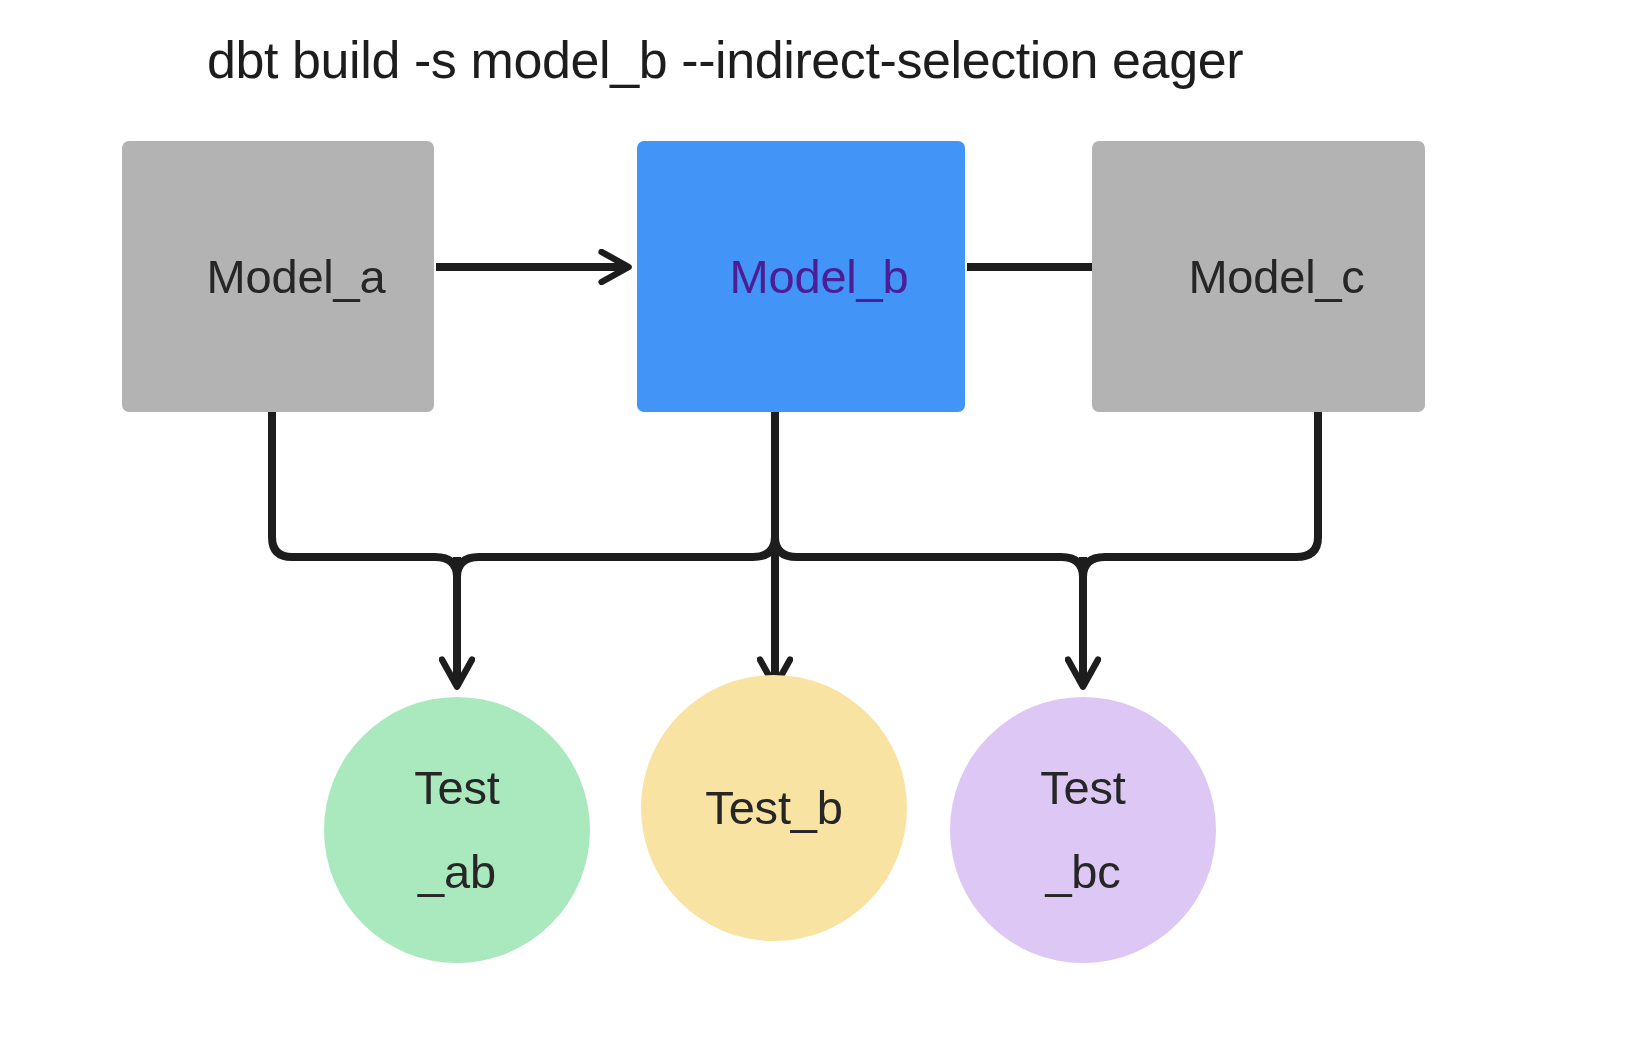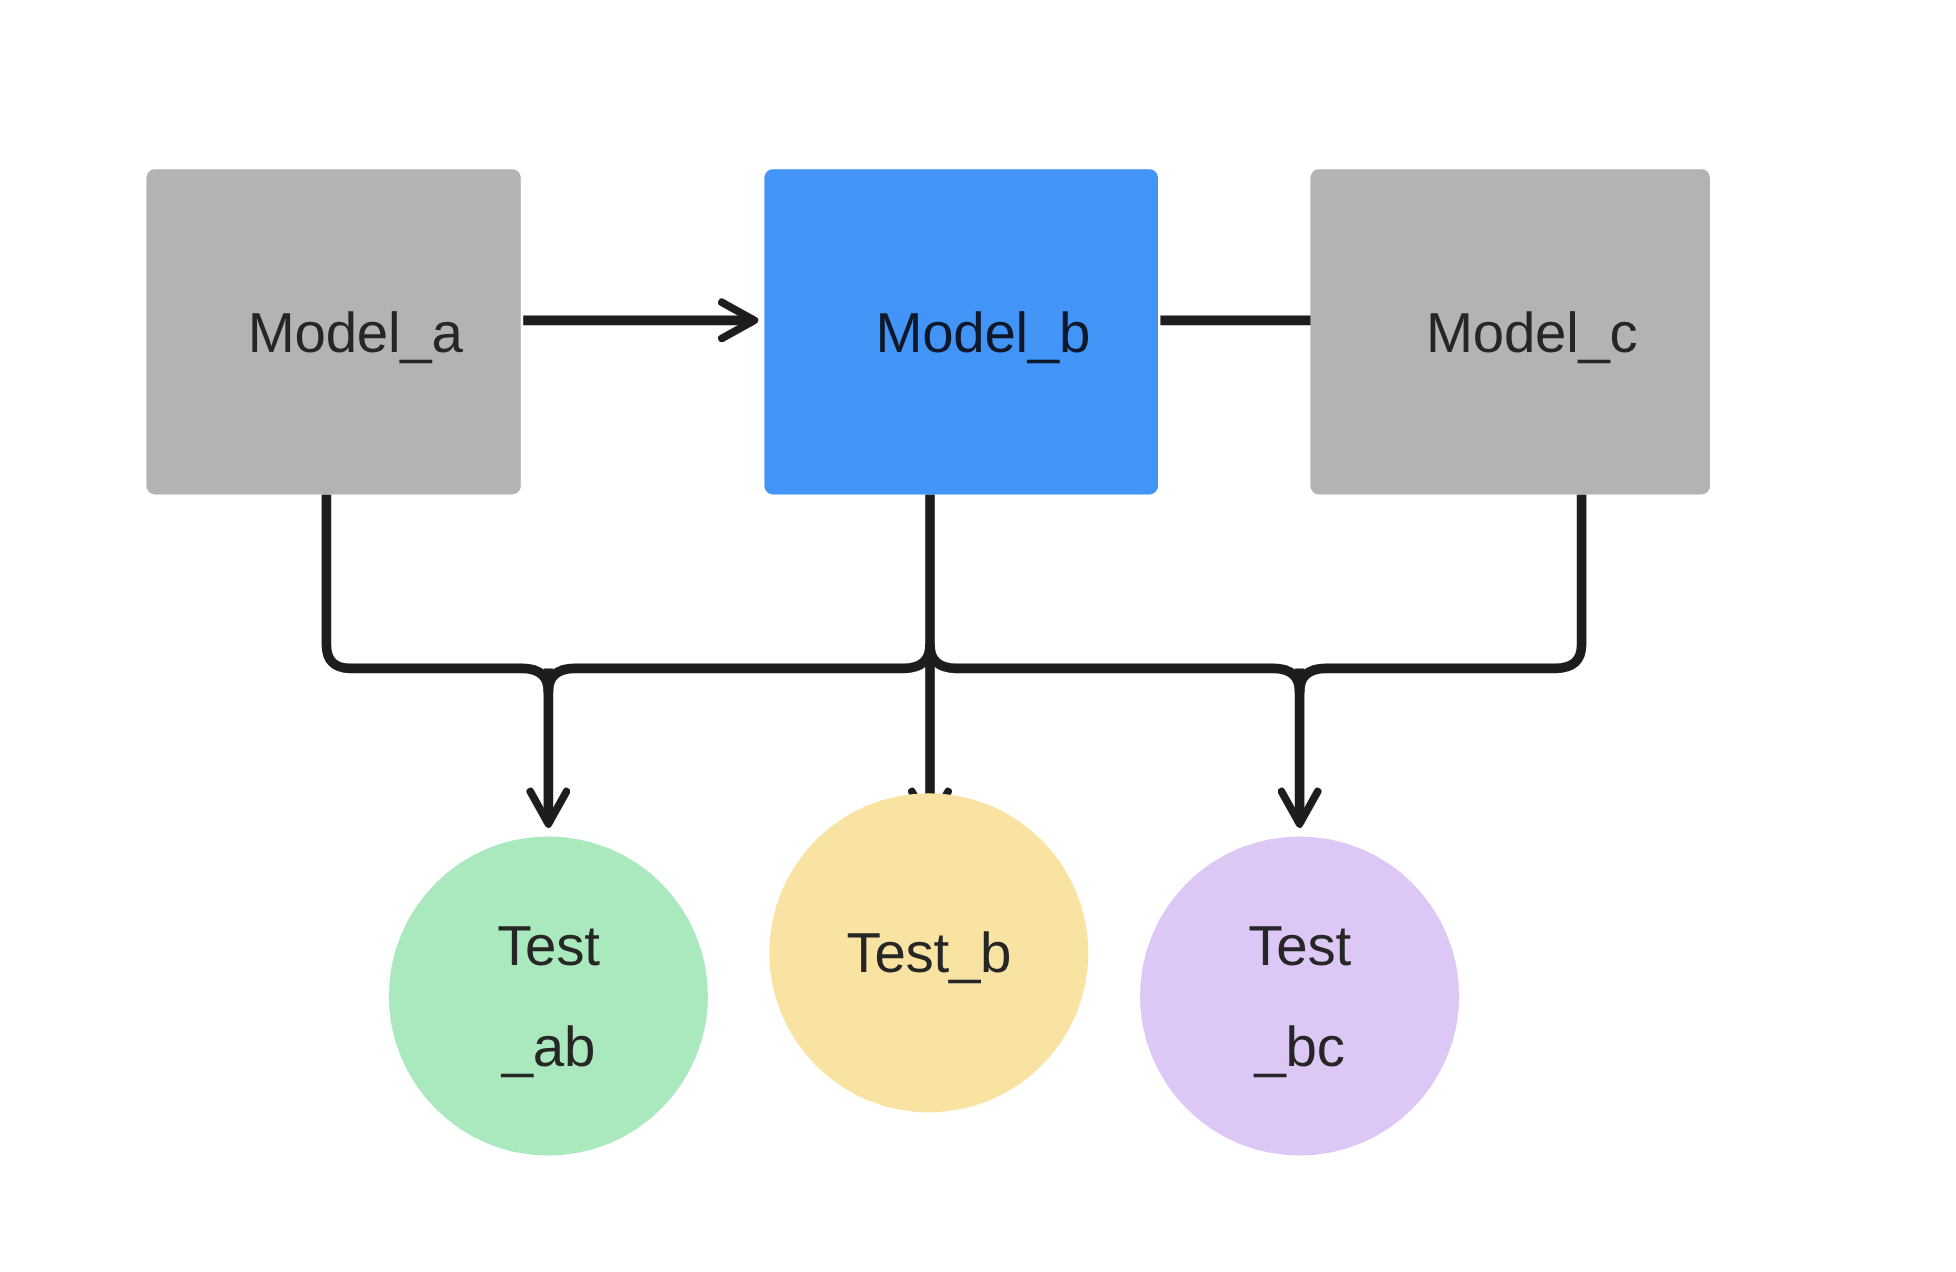--- a/index.html
+++ b/index.html
@@ -61,21 +61,21 @@
   #node-model-a {
     left: 122px;  top: 141px;
     width: 312px; height: 271px;
     background: #b3b3b3;
     color: #262626;
   }
   #node-model-b {
     left: 637px;  top: 141px;
     width: 328px; height: 271px;
     background: #4294f7;
-    color: #0f172a;
+    color: #4c1d95;
   }
   #node-model-c {
     left: 1092px; top: 141px;
     width: 333px; height: 271px;
     background: #b3b3b3;
     color: #262626;
   }
 
   
   .test-node {
@@ -92,35 +92,36 @@
     box-sizing: border-box;
   }
   .test-node .node-line { display: block; }
 
   #node-test-ab {
     left: 324px;  top: 697px;
     width: 266px; height: 266px;
     background: #aae9bd;
   }
   #node-test-b {
-    left: 641px;  top: 661px;
+    left: 641px;  top: 675px;
     width: 266px; height: 266px;
     background: #f9e3a2;
   }
   #node-test-bc {
     left: 950px;  top: 697px;
     width: 266px; height: 266px;
     background: #dcc7f5;
   }
 </style>
 </head>
 <body>
 
 <div id="canvas">
 
+  <div id="diagram-title">dbt build -s model_b --indirect-selection eager</div>
 
   <svg id="edges" viewBox="0 0 1630 1060" width="1630" height="1060" xmlns="http://www.w3.org/2000/svg">
     <defs>
       <marker id="arrowhead" viewBox="0 0 12 12" refX="10.2" refY="6" markerWidth="4.6" markerHeight="4.6" orient="auto-start-reverse">
         <path d="M 1.6 1.1 L 10.4 6 L 1.6 10.9" fill="none" stroke="#1d1d1d" stroke-width="2.1" stroke-linecap="round" stroke-linejoin="round"></path>
       </marker>
     </defs>
 
     <g fill="none" stroke="#1d1d1d" stroke-width="8" stroke-linecap="butt" stroke-linejoin="round">
 

